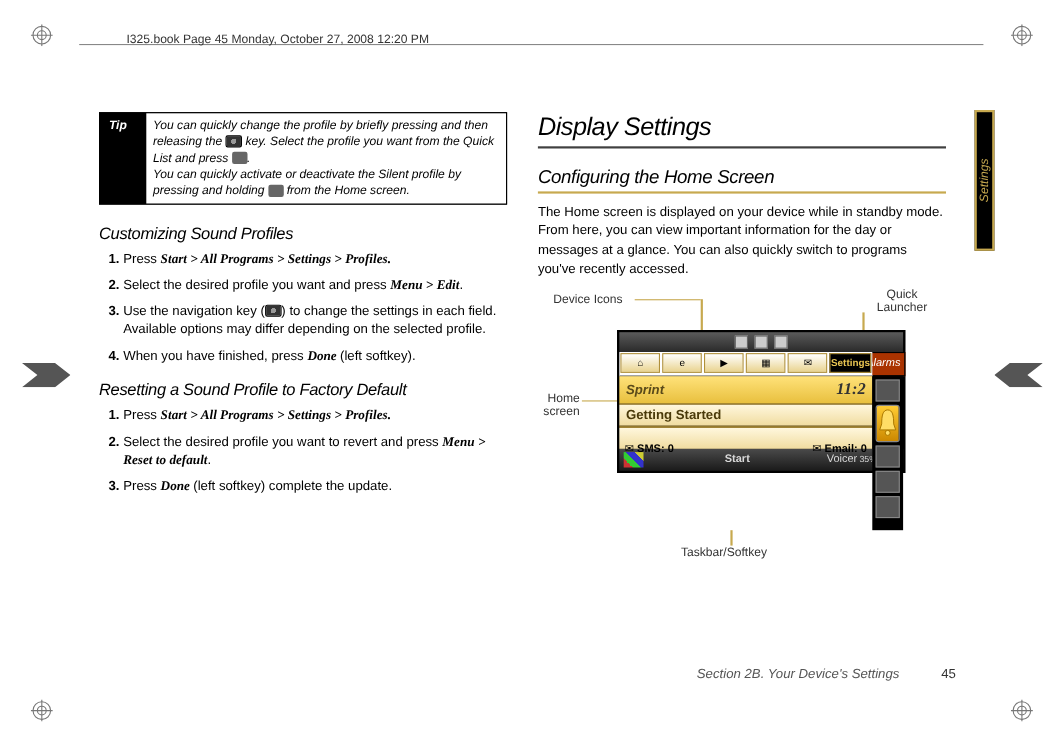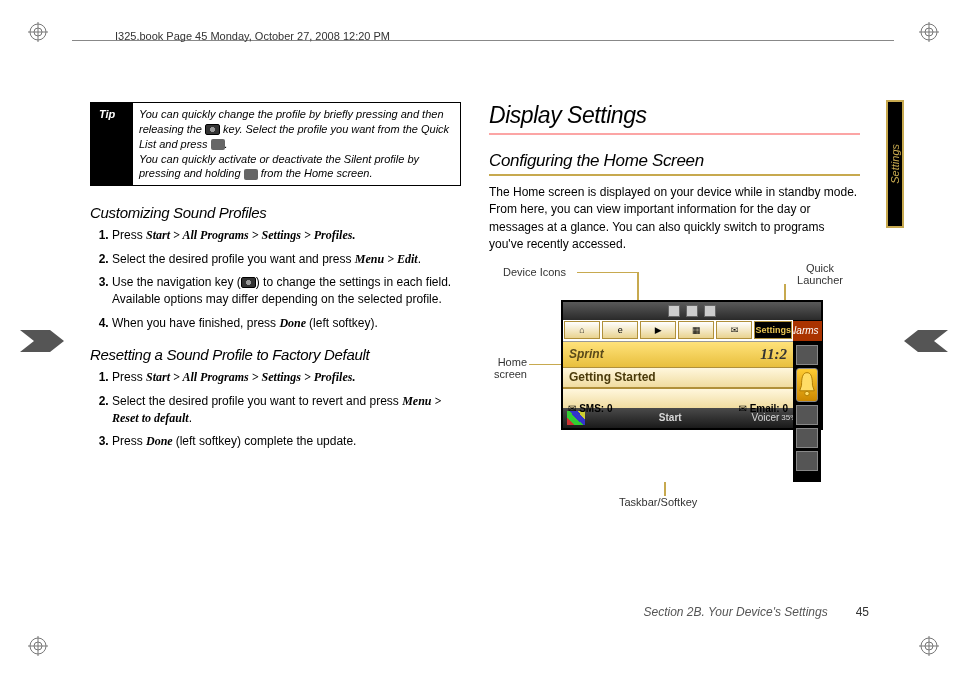--- a/index.html
+++ b/index.html
@@ -7,30 +7,30 @@
   .crop-mark{position:absolute;width:20px;height:20px;}
   .crop-mark svg{width:100%;height:100%;}
   .header-text{position:absolute;left:115px;top:30px;font-size:11px;color:#333;}
   .page-body{position:absolute;left:90px;top:102px;width:770px;height:520px;}
   .columns{display:flex;gap:28px;}
   .col{flex:1;min-width:0;}
   .tip-box{border:1px solid #000;background:#000;color:#fff;font-size:11px;line-height:1.35;display:flex;margin-bottom:18px;}
   .tip-label{background:#000;color:#fff;font-style:italic;font-weight:bold;padding:4px 8px;width:42px;flex:0 0 42px;}
   .tip-text{background:#fff;color:#000;font-style:italic;padding:4px 6px;flex:1;}
   h2{font-size:15px;font-family:Arial,sans-serif;font-weight:normal;color:#000;margin:14px 0 6px 0;letter-spacing:-0.02em;font-style:italic;}
-  h1.dh{font-size:23px;font-style:italic;font-weight:normal;margin:0 0 4px 0;border-bottom:2px solid #fca5a5;padding-bottom:4px;letter-spacing:-0.02em;}
+  h1.dh{font-size:23px;font-style:italic;font-weight:normal;margin:0 0 4px 0;border-bottom:2px solid #404040;padding-bottom:4px;letter-spacing:-0.02em;}
   h2.sub{font-size:17px;font-style:italic;font-weight:normal;margin:16px 0 6px 0;border-bottom:2px solid #c7a94f;padding-bottom:3px;letter-spacing:-0.02em;}
   ol{margin:6px 0 4px 0;padding-left:22px;font-size:12px;line-height:1.45;}
   ol li{margin:6px 0;}
   ol li::marker{font-weight:bold;}
   .bi{font-style:italic;font-weight:bold;font-family:Liberation Serif, serif;}
   p.body{font-size:12px;line-height:1.45;margin:8px 0;}
   .side-tab{position:absolute;right:50px;top:100px;width:18px;height:128px;border:2px solid #c7a94f;background:#000;color:#c7a94f;font-style:italic;font-size:11px;display:flex;align-items:center;justify-content:center;}
   .side-tab span{writing-mode:vertical-rl;transform:rotate(180deg);}
-  .footer{position:absolute;right:85px;top:605px;font-size:12px;font-style:italic;color:#555;display:flex;align-items:flex-end;gap:28px;}
+  .footer{position:absolute;right:85px;top:605px;font-size:12px;font-style:italic;color:#555;display:flex;align-items:flex-end;gap:38px;}
   .footer .pg{font-style:normal;color:#333;}
   
   .phone-wrap{position:relative;margin-top:12px;height:250px;}
   .label{position:absolute;font-size:11px;color:#333;text-align:center;line-height:1.1;}
   .line{position:absolute;background:#c7a94f;height:1.5px;}
   .vline{position:absolute;background:#c7a94f;width:1.5px;}
   .phone{position:absolute;left:72px;top:34px;width:262px;border:2px solid #000;background:#000;}
   .statusbar{height:18px;background:linear-gradient(#5a5a5a,#2a2a2a);display:flex;align-items:center;justify-content:center;gap:6px;}
   .statusbar .sicon{width:12px;height:12px;background:#ccc;border:1px solid #666;}
   .iconrow{height:22px;background:#fff;display:flex;align-items:center;border-bottom:1px solid #999;}

